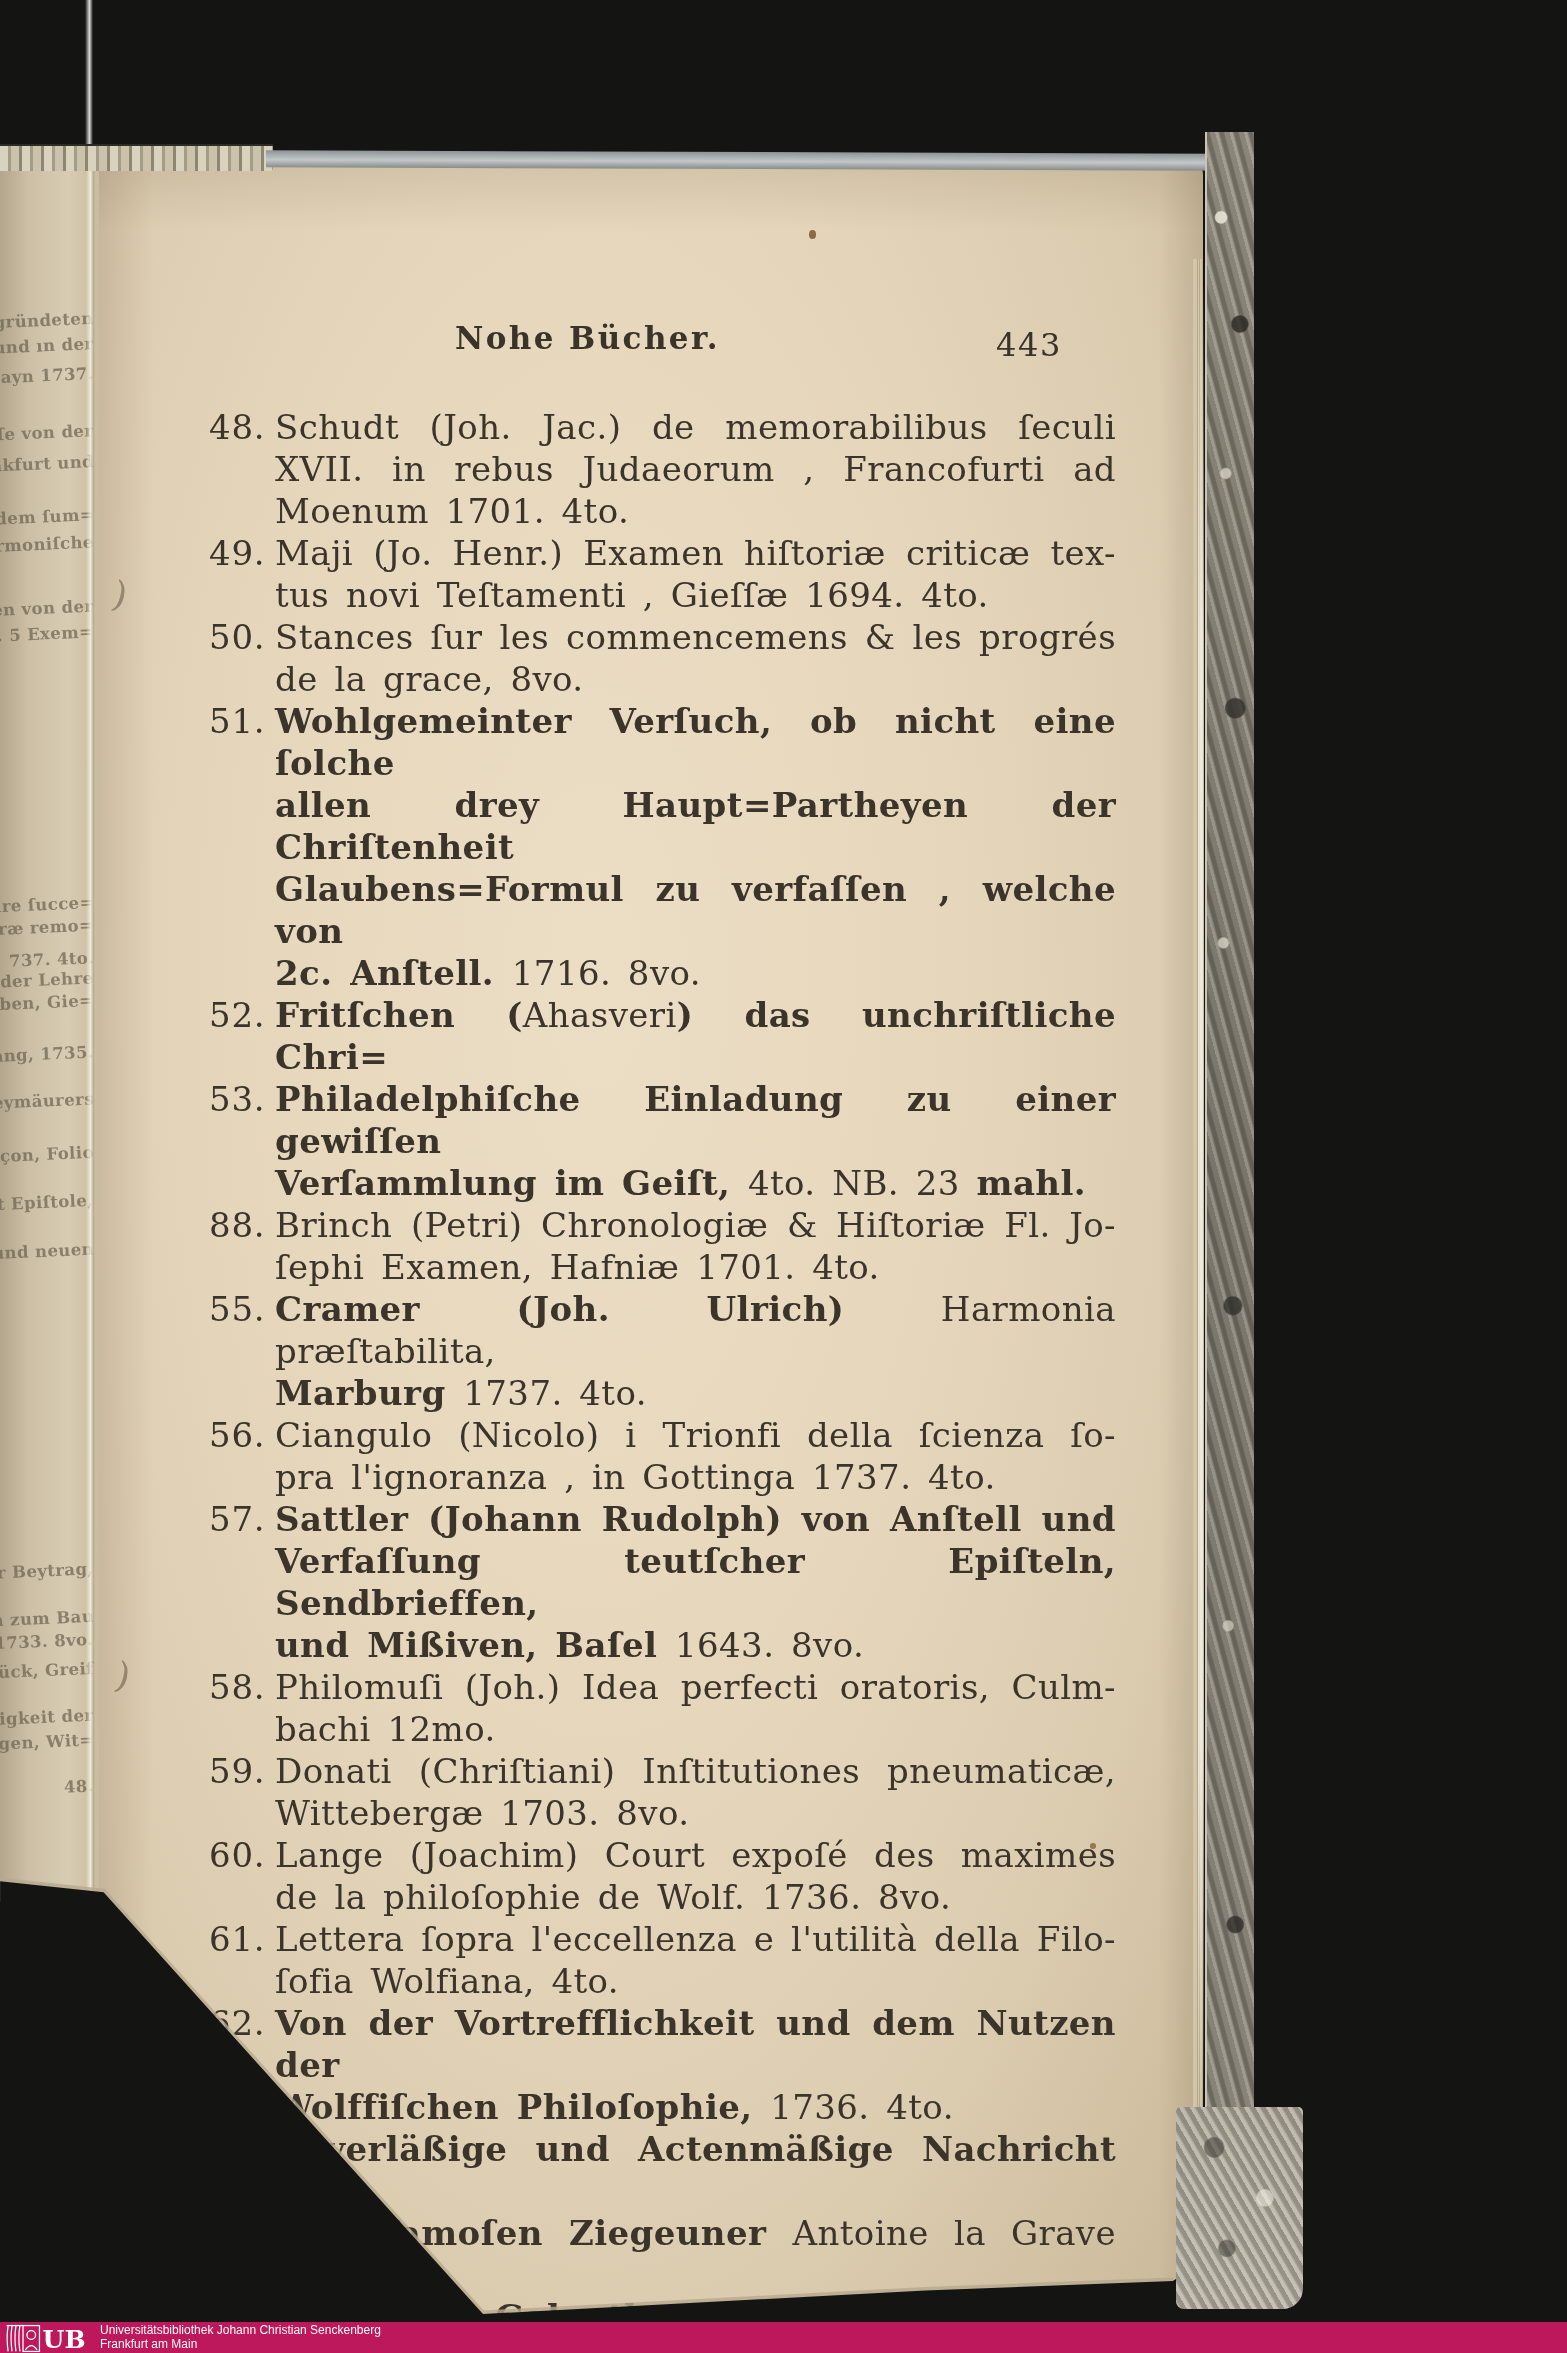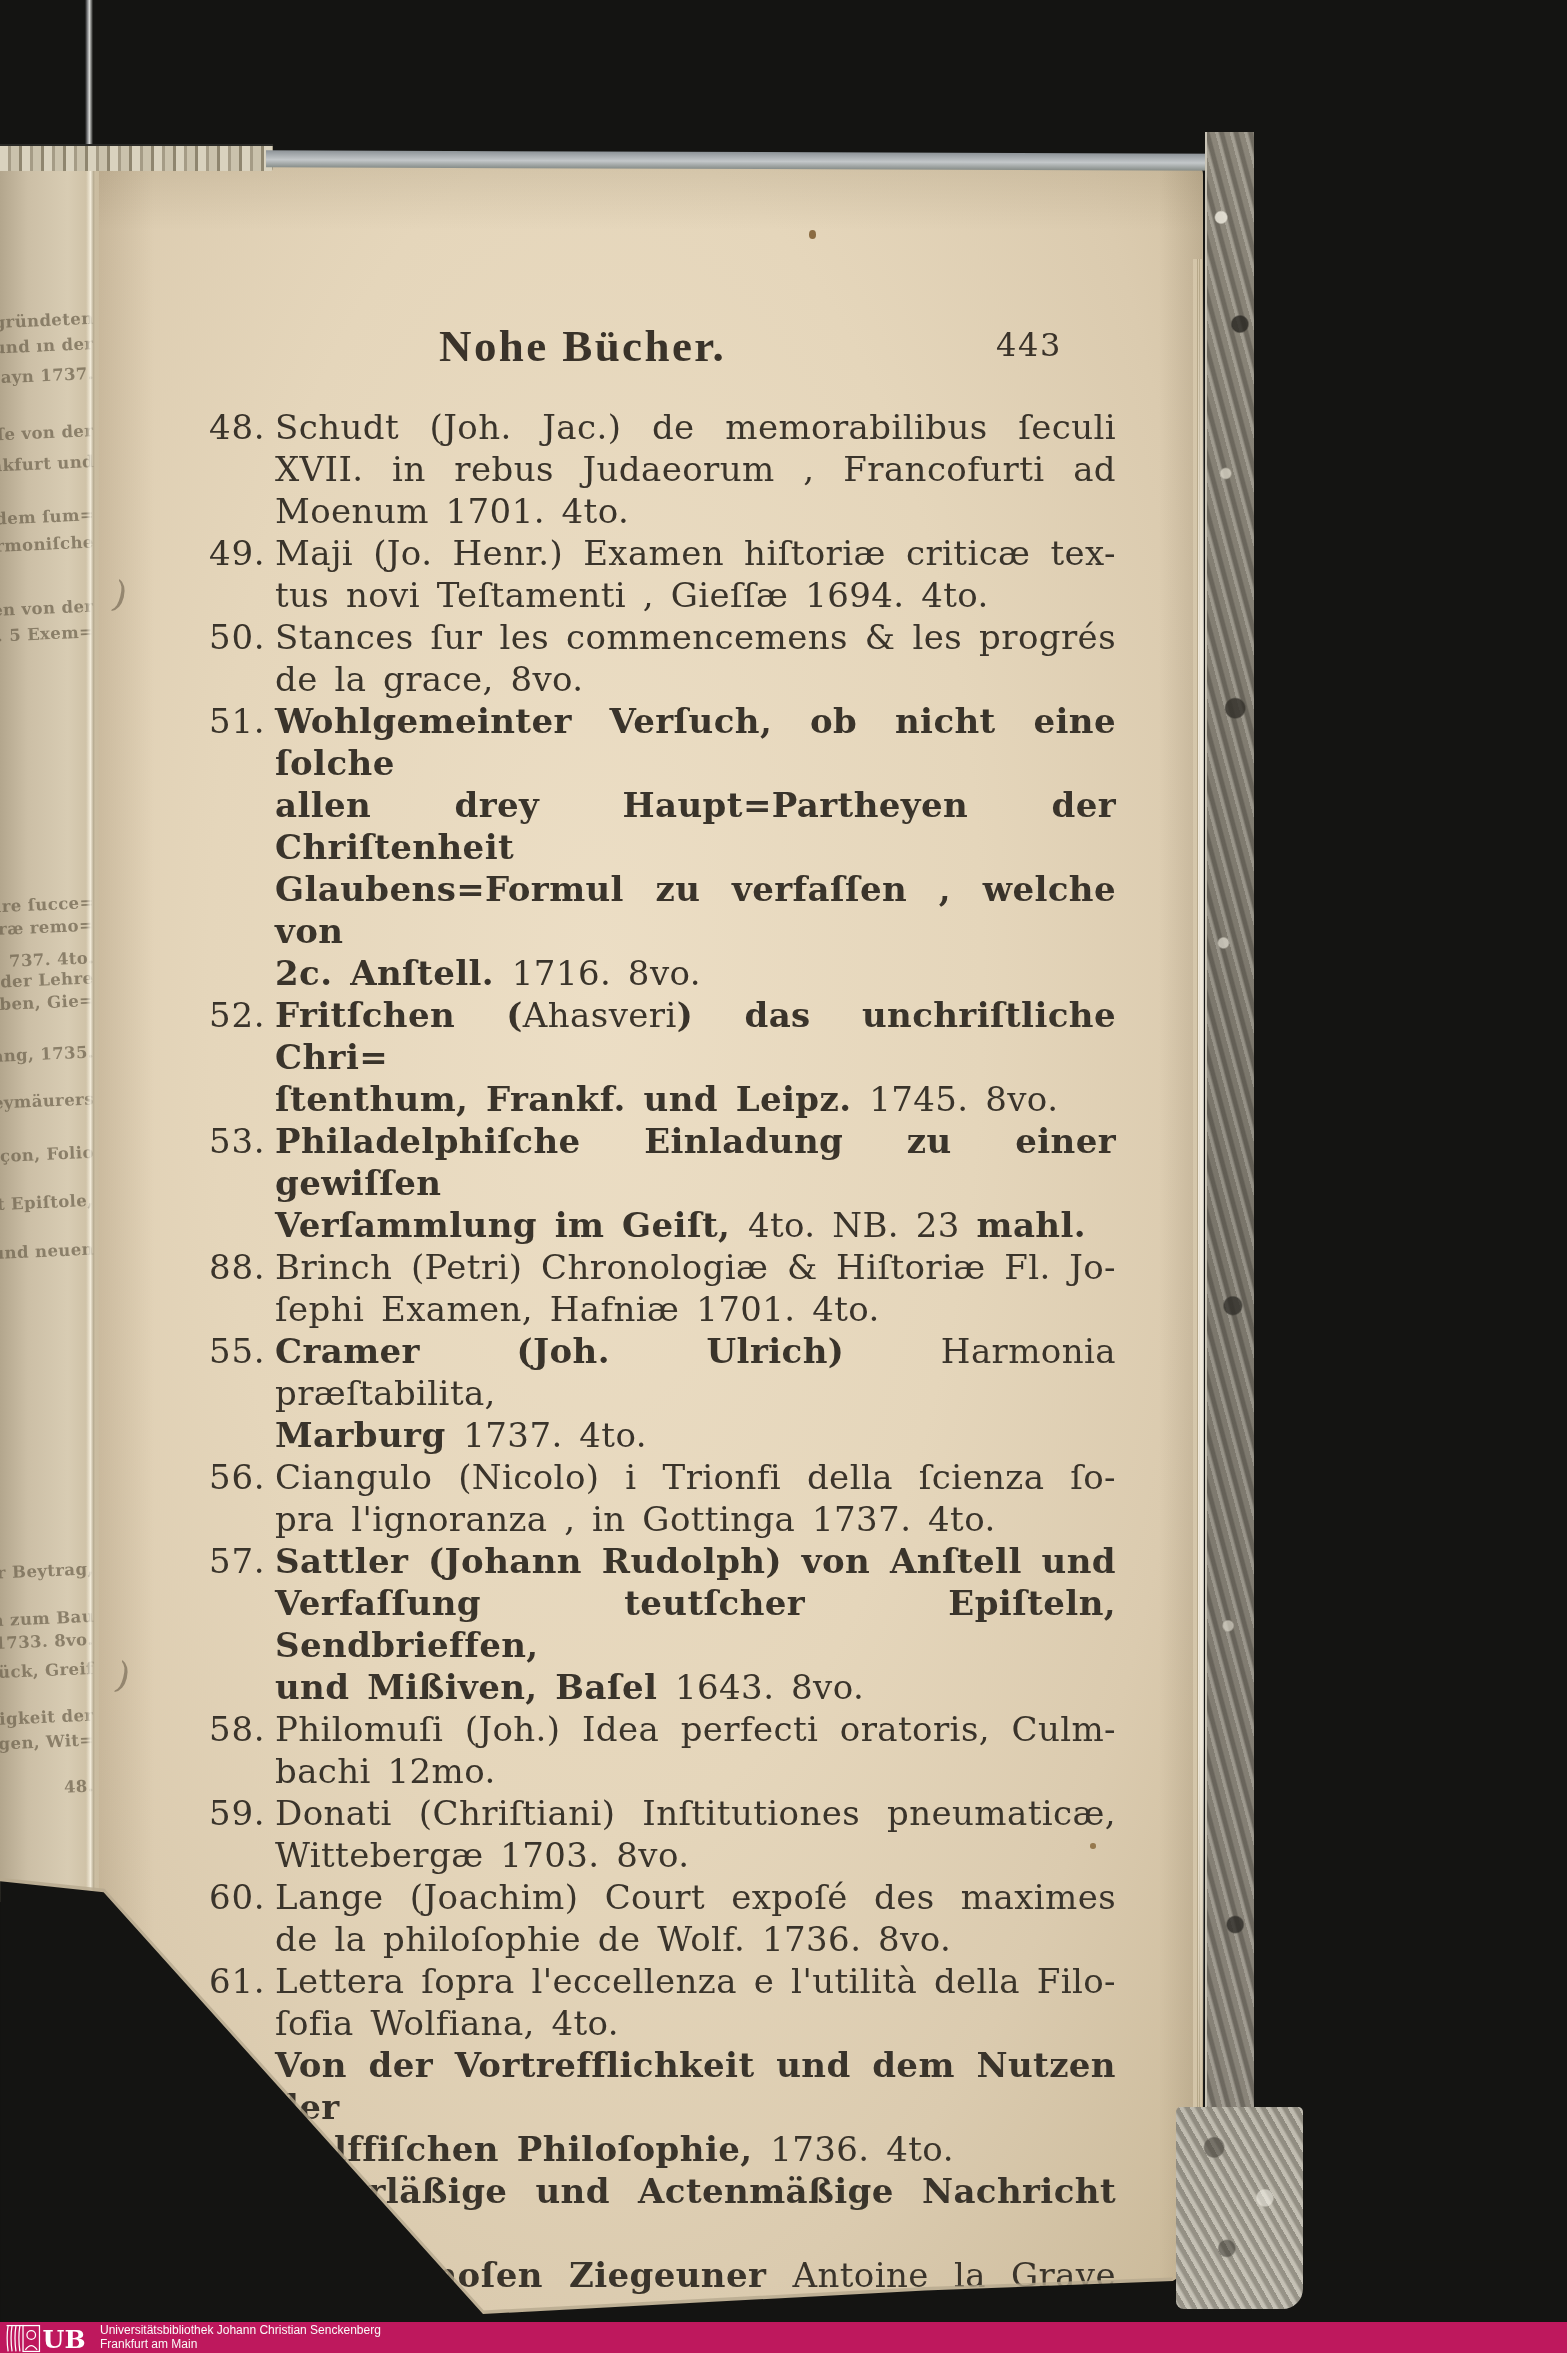--- a/index.html
+++ b/index.html
@@ -39,22 +39,22 @@
   #page-edge-stack{
     position:absolute;left:1094px;top:94px;width:9.4px;height:2007px;
     background:repeating-linear-gradient(90deg,#d8caae 0 1.6px,#b3a586 1.6px 2.4px);
     opacity:.8;
   }
   .speck{position:absolute;border-radius:50%;}
   .pen-mark{position:absolute;font-size:36px;color:rgba(85,73,55,0.5);transform:rotate(14deg);font-family:"DejaVu Serif",serif;}
   
   #print-head{position:absolute;left:0;top:154px;width:1104px;height:55px;}
   #running-title{
-    position:absolute;left:340px;top:0;
-    font-weight:bold;font-size:45px;letter-spacing:2.4px;color:#3a332a;font-family:Liberation Serif, serif;
+    position:absolute;left:356px;top:0;
+    font-weight:bold;font-size:31px;letter-spacing:2.4px;color:#3a332a;
   }
   #folio{
     position:absolute;left:897px;top:6.3px;
     font-size:32px;color:#3a332a;letter-spacing:1.6px;
   }
   #content{
     position:absolute;left:176px;top:240px;width:841px;
     font-size:34px;line-height:42px;color:#3a342b;
     letter-spacing:0.4px;word-spacing:5.5px;
   }
@@ -177,21 +177,20 @@
         <div class="line"><span class="seg-a">de la grace, 8vo.</span></div>
       </div>
       <div class="entry">
         <div class="line jst"><span class="num">51.</span><span class="seg-f">Wohlgemeinter Verſuch, ob nicht eine ſolche</span></div>
         <div class="line jst"><span class="seg-f">allen drey Haupt=Partheyen der Chriſtenheit</span></div>
         <div class="line jst"><span class="seg-f">Glaubens=Formul zu verfaſſen ,  welche von</span></div>
         <div class="line"><span class="seg-f">2c. Anſtell. </span><span class="seg-a">1716. 8vo.</span></div>
       </div>
       <div class="entry">
         <div class="line jst"><span class="num">52.</span><span class="seg-f">Fritſchen (</span><span class="seg-a">Ahasveri</span><span class="seg-f">) das unchriſtliche Chri=</span></div>
-        <div class="line"><span class="seg-f">ſtenthum, Frankf. und Leipz. </span><span class="seg-a">1745. 8vo.</span></div>
       </div>
       <div class="entry">
         <div class="line jst"><span class="num">53.</span><span class="seg-f">Philadelphiſche Einladung zu einer gewiſſen</span></div>
         <div class="line"><span class="seg-f">Verſammlung im Geiſt, </span><span class="seg-a">4to. NB. 23 </span><span class="seg-f">mahl.</span></div>
       </div>
       <div class="entry">
         <div class="line jst"><span class="num">88.</span><span class="seg-a">Brinch (Petri) Chronologiæ &amp; Hiſtoriæ Fl. Jo-</span></div>
         <div class="line"><span class="seg-a">ſephi Examen, Hafniæ 1701. 4to.</span></div>
       </div>
       <div class="entry">

